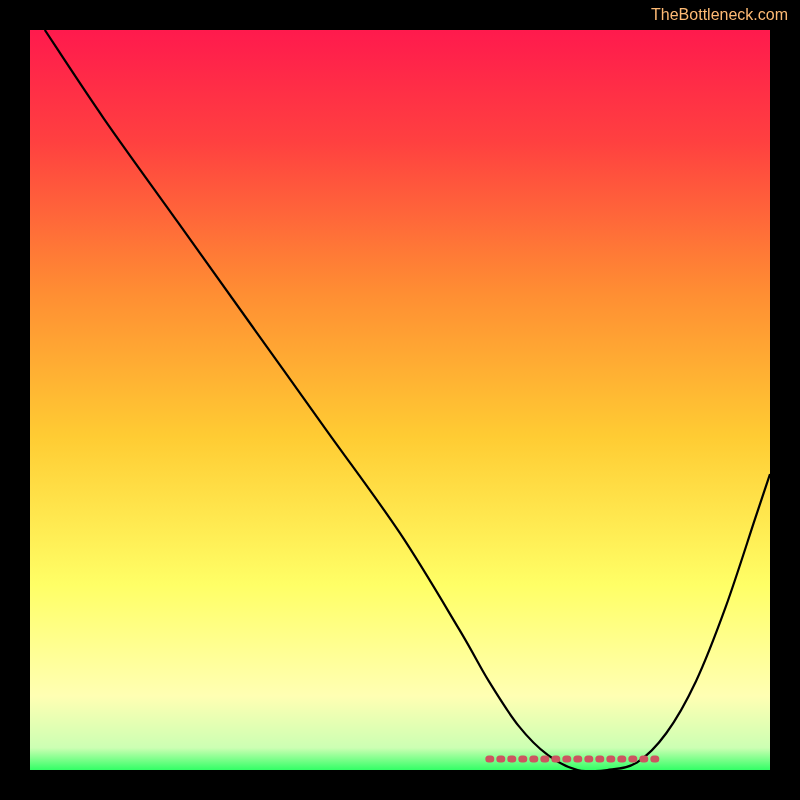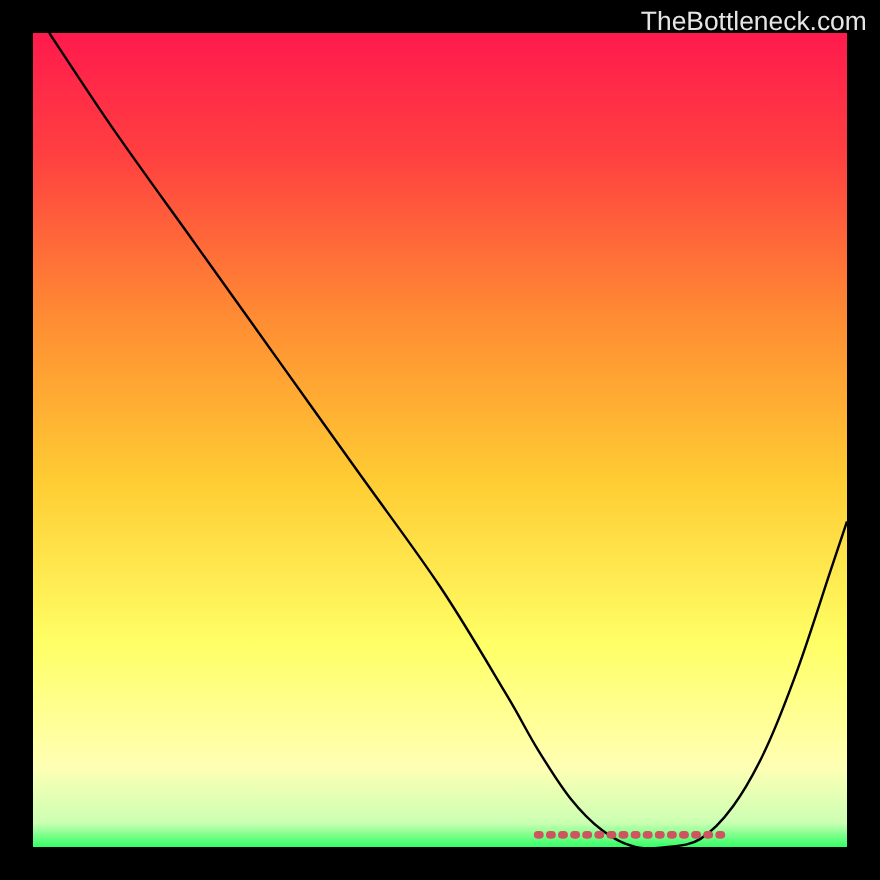--- a/index.html
+++ b/index.html
@@ -1,17 +1,17 @@
 <!DOCTYPE html>
 <html><head>
 <meta charset="utf-8">
 <style>
 * { margin: 0; padding: 0; box-sizing: border-box; }
 body { width: 800px; height: 800px; background: #000; position: relative; font-family: Arial, sans-serif; }
-.watermark { position: absolute; top: 6px; right: 12px; color: #e5e5e5; font-size: 24px; font-weight: 500; z-index: 10; }
+.watermark { position: absolute; top: 6px; right: 12px; color: #fdba74; font-size: 16px; font-weight: 500; z-index: 10; }
 .plot-area { position: absolute; top: 30px; left: 30px; width: 740px; height: 740px; }
 .plot-bg { position: absolute; inset: 0; }
 .curve-svg { position: absolute; inset: 0; }
 </style>
 </head>
 <body>
 
 <div class="watermark">TheBottleneck.com</div>
 
 <div class="plot-area">

